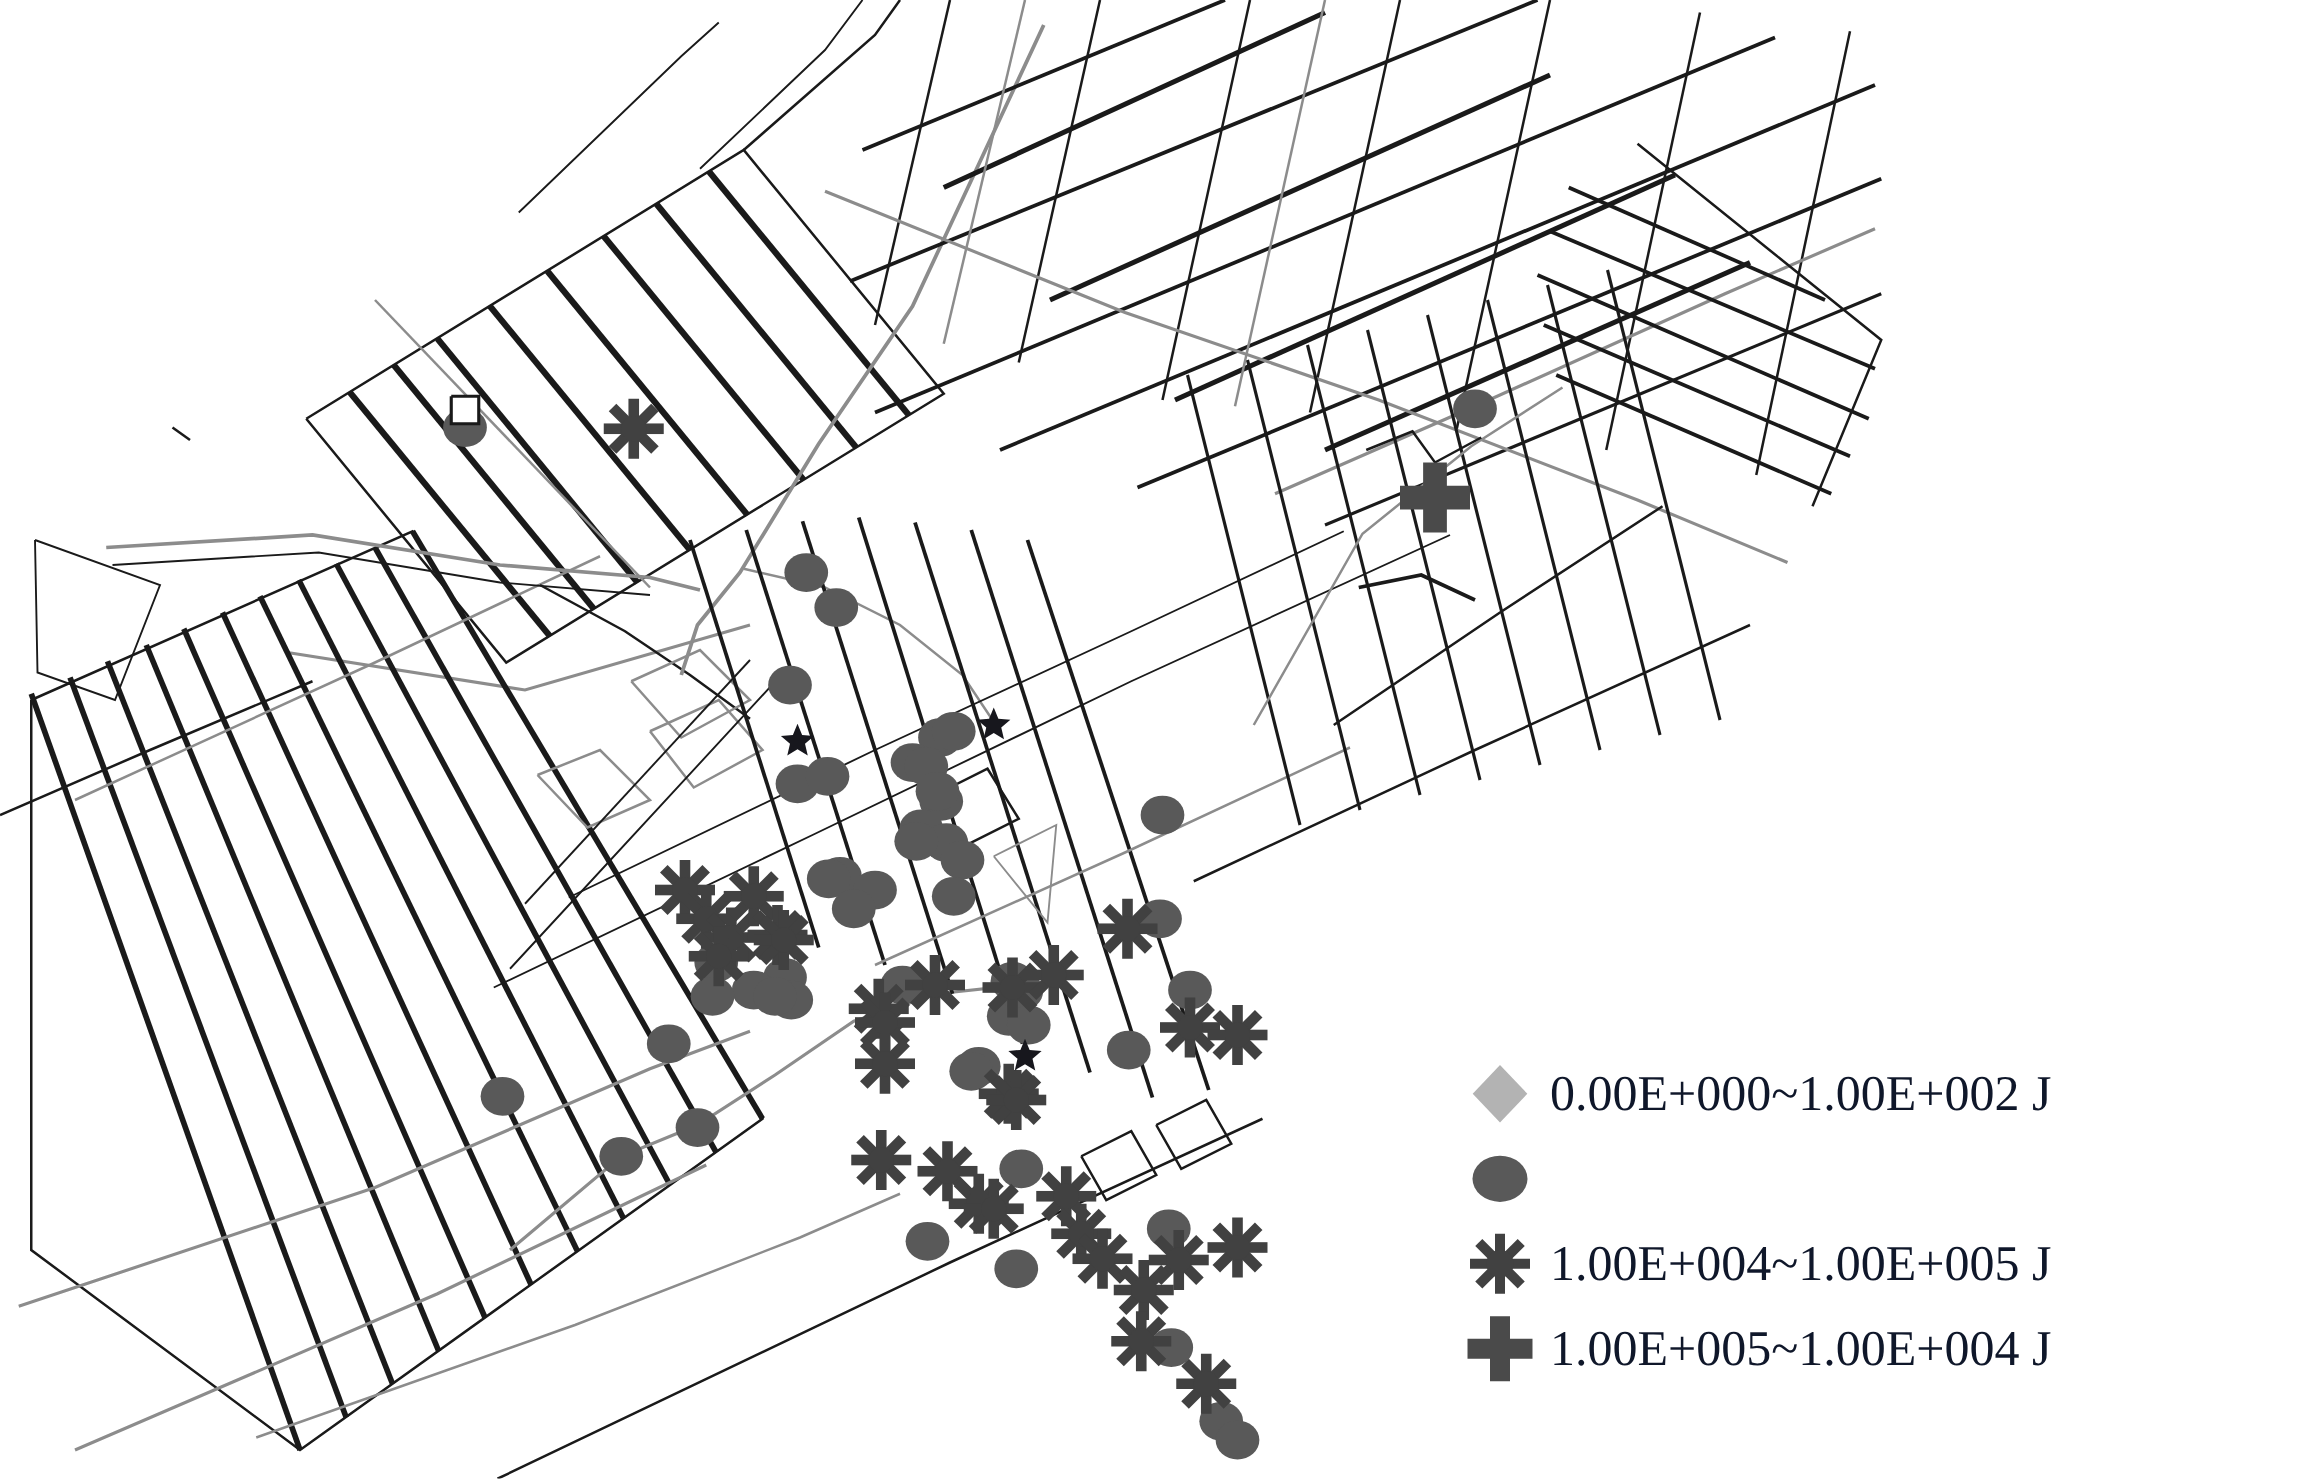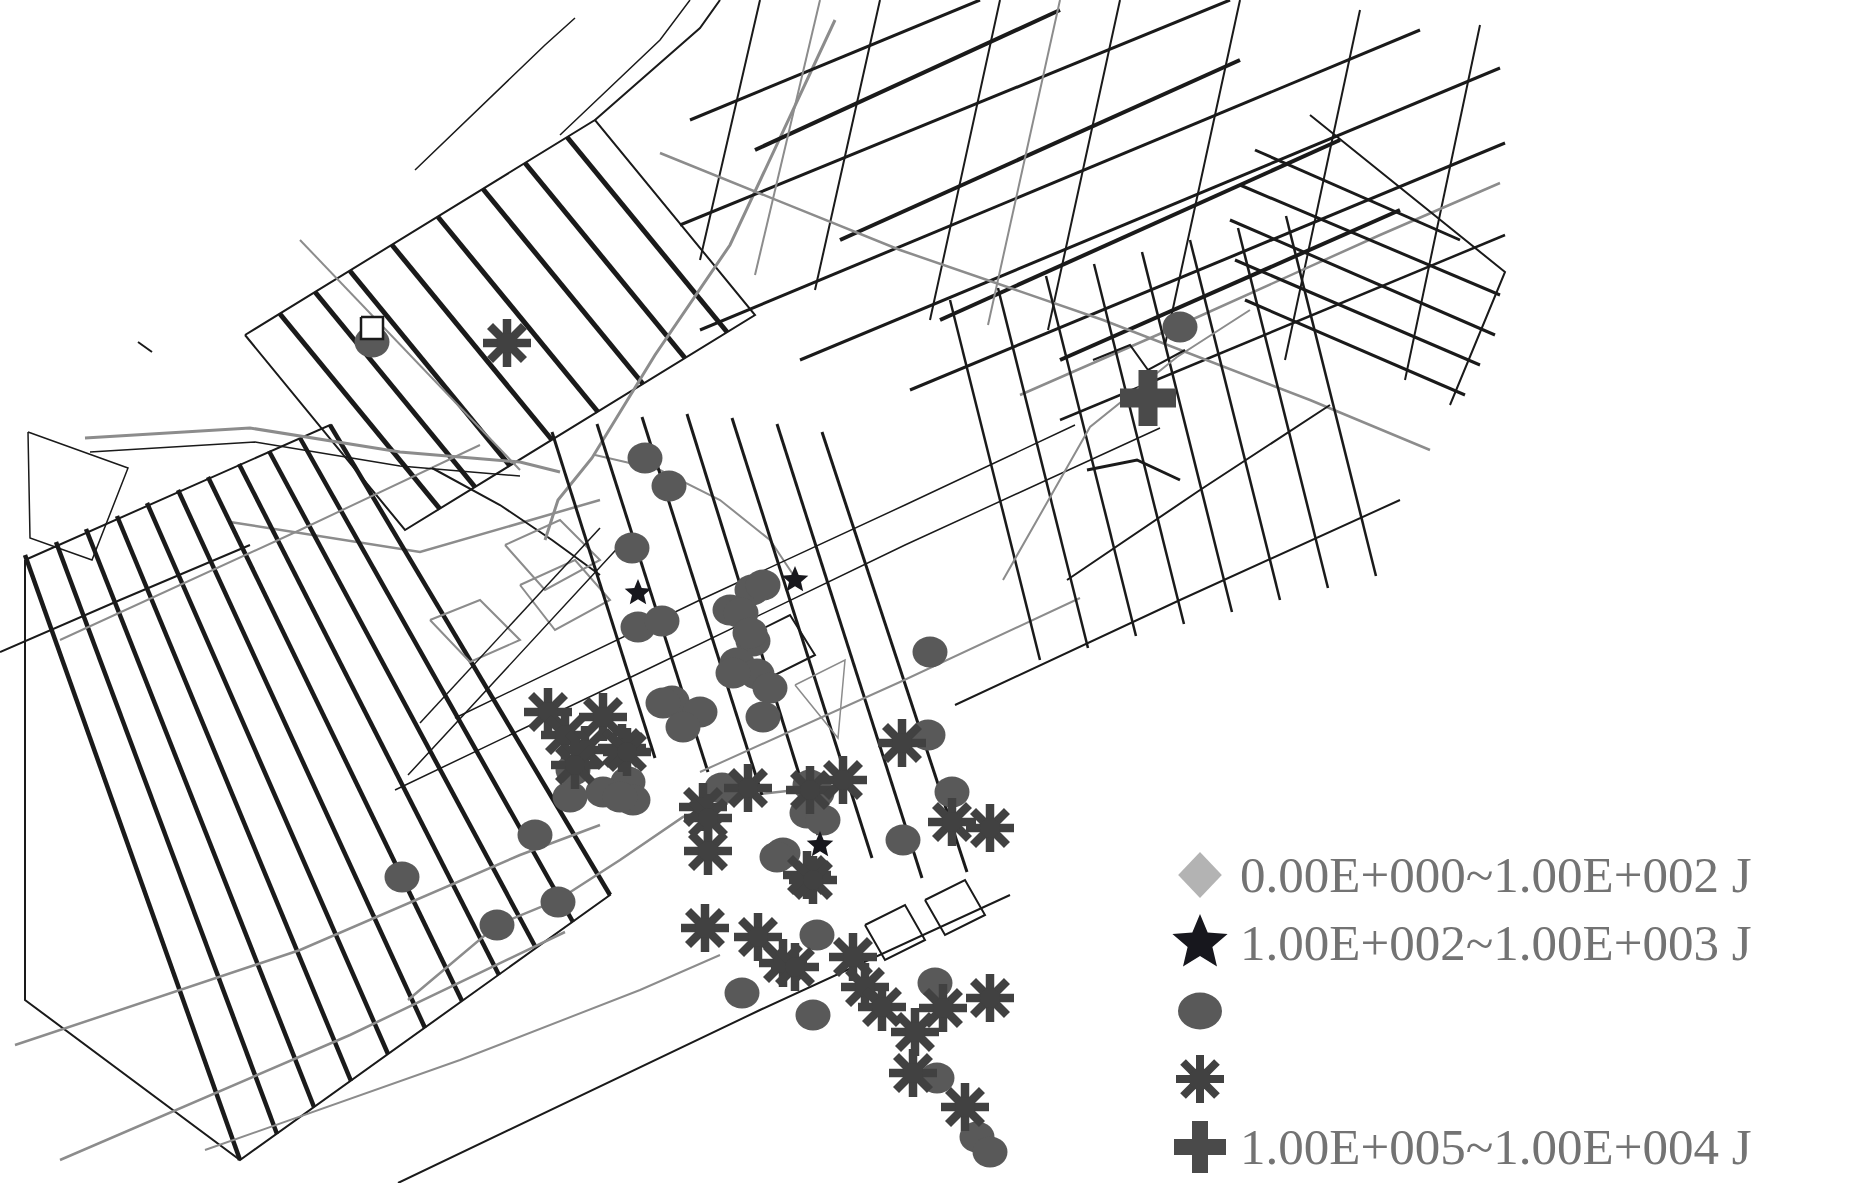--- a/index.html
+++ b/index.html
@@ -2,21 +2,21 @@
 <html><head>
 <meta charset="utf-8">
 <style>
   html,body{margin:0;padding:0;background:#fff;}
   .stage{position:relative;width:1851px;height:1183px;background:#ffffff;overflow:hidden;
          font-family:"Liberation Serif", serif;}
   #map-svg{position:absolute;left:0;top:0;}
   .legend{position:absolute;left:1166px;top:841px;}
   .legend-row{display:flex;align-items:center;height:68px;white-space:nowrap;}
   .legend-icon{width:68px;height:68px;flex:0 0 68px;}
-  .legend-label{font-size:51px;color:#737373;margin-left:6px;letter-spacing:0px;line-height:68px;}
+  .legend-label{font-size:40px;color:#0f172a;margin-left:6px;letter-spacing:0px;line-height:68px;}
 </style>
 </head>
 <body>
 
 <div class="stage">
   <svg id="map-svg" width="1851" height="1183" viewBox="0 0 1851 1183">
     <g id="map-lines">
         <polyline points="245,335 595,120 755,315 405,530 245,335" fill="none" stroke="#1a1a1a" stroke-width="2"></polyline>
         <polyline points="280,314 440,509" fill="none" stroke="#1a1a1a" stroke-width="5"></polyline>
         <polyline points="315,292 475,487" fill="none" stroke="#1a1a1a" stroke-width="5"></polyline>
@@ -521,43 +521,38 @@
 
   <div class="legend">
     <div class="legend-row">
       <svg class="legend-icon" viewBox="-34 -34 68 68">
           <path d="M0,-23L21.849999999999998,0L0,23L-21.849999999999998,0Z" fill="#b3b3b3"></path>
         </svg>
       <span class="legend-label">0.00E+000~1.00E+002 J</span>
     </div>
     <div class="legend-row">
       <svg class="legend-icon" viewBox="-34 -34 68 68">
-          <path d="M0.0,-29.0L7.7,-10.6L27.6,-9.0L12.4,4.0L17.0,23.5L0.0,13.1L-17.0,23.5L-12.4,4.0L-27.6,-9.0L-7.7,-10.6Z" fill="#17171d"></path>
-        </svg>
-      <span class="legend-label">1.00E+002~1.00E+003 J</span>
-    </div>
-    <div class="legend-row">
-      <svg class="legend-icon" viewBox="-34 -34 68 68">
           <ellipse cx="0" cy="0" rx="22" ry="18.5" fill="#595959"></ellipse>
         </svg>
     </div>
     <div class="legend-row">
       <svg class="legend-icon" viewBox="-34 -34 68 68">
           <g>
             <line x1="0" y1="-5" x2="0" y2="-24" stroke="#414141" stroke-width="8"></line>
             <line x1="3.5355339059327373" y1="-3.5355339059327378" x2="16.97056274847714" y2="-16.970562748477143" stroke="#414141" stroke-width="8"></line>
             <line x1="5" y1="-3.061616997868383e-16" x2="24" y2="-1.4695761589768238e-15" stroke="#414141" stroke-width="8"></line>
             <line x1="3.5355339059327378" y1="3.5355339059327373" x2="16.970562748477143" y2="16.97056274847714" stroke="#414141" stroke-width="8"></line>
             <line x1="6.123233995736766e-16" y1="5" x2="2.9391523179536475e-15" y2="24" stroke="#414141" stroke-width="8"></line>
             <line x1="-3.5355339059327373" y1="3.5355339059327386" x2="-16.97056274847714" y2="16.970562748477143" stroke="#414141" stroke-width="8"></line>
             <line x1="-5" y1="9.184850993605148e-16" x2="-24" y2="4.408728476930472e-15" stroke="#414141" stroke-width="8"></line>
             <line x1="-3.5355339059327386" y1="-3.535533905932737" x2="-16.970562748477143" y2="-16.970562748477136" stroke="#414141" stroke-width="8"></line>
             <circle cx="0" cy="0" r="11" fill="#414141"></circle>
           </g>
         </svg>
+      <span class="legend-label">1.00E+004~1.00E+005 J</span>
     </div>
     <div class="legend-row">
       <svg class="legend-icon" viewBox="-34 -34 68 68">
           <path d="M-26,-8H-8V-26H8V-8H26V8H8V26H-8V8H-26Z" fill="#4a4a4a"></path>
         </svg>
       <span class="legend-label">1.00E+005~1.00E+004 J</span>
     </div>
   </div>
 </div>
 

